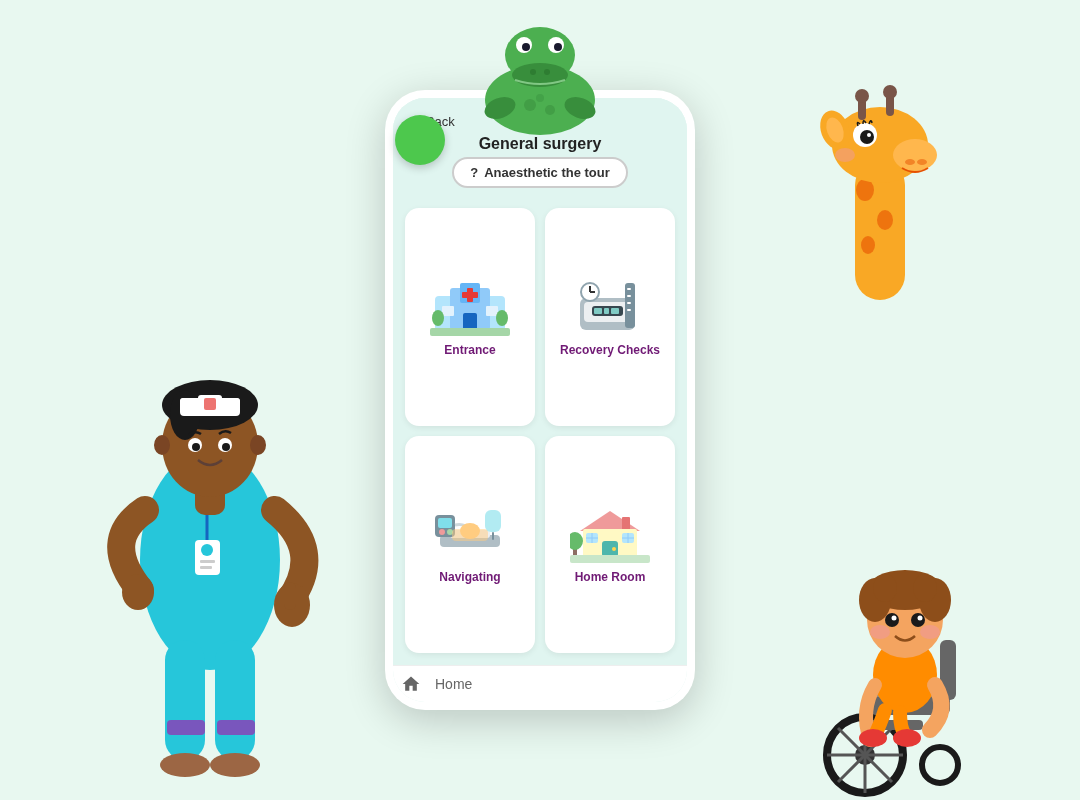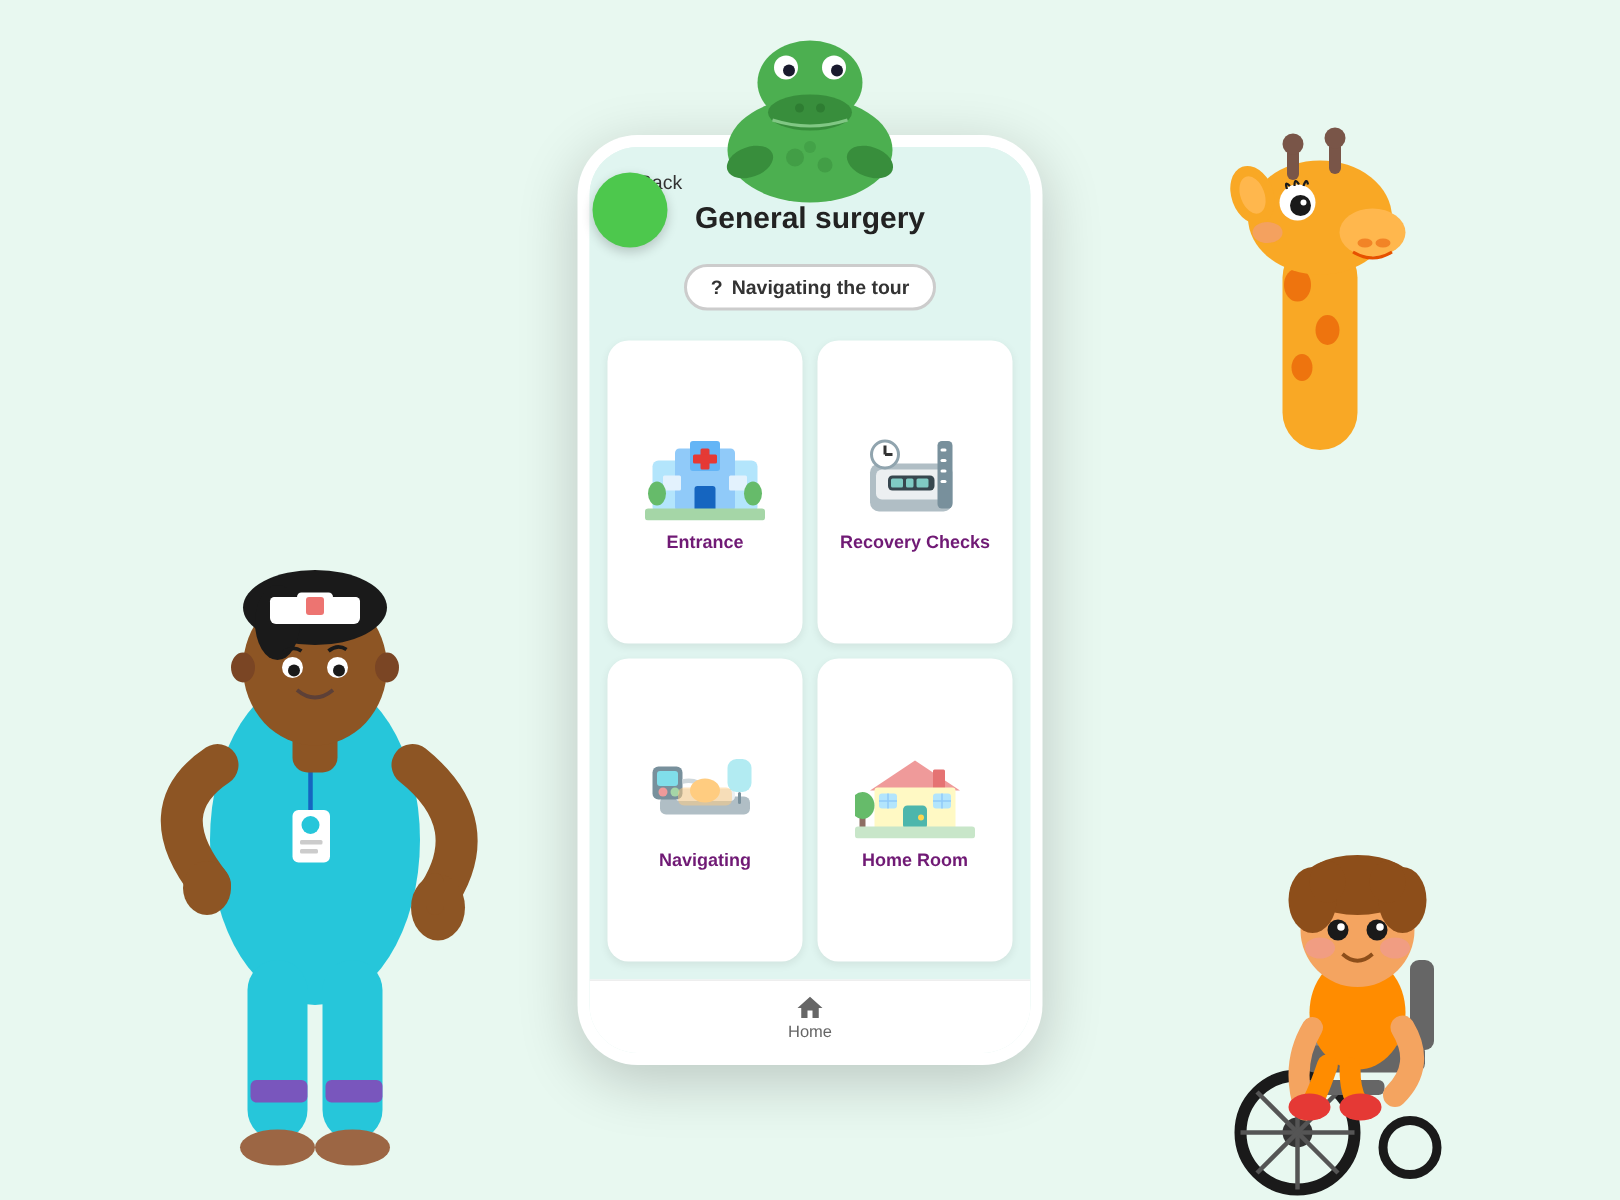--- a/index.html
+++ b/index.html
@@ -49,24 +49,24 @@
       color: #333;
       cursor: pointer;
       display: flex;
       align-items: center;
       gap: 4px;
       margin-bottom: 6px;
     }
 
     .page-title {
       text-align: center;
-      font-size: 20px;
+      font-size: 16px;
       font-weight: 800;
       color: #222;
-      margin-bottom: 18px;
+      margin-bottom: 4px;
     }
 
     .nav-tour-btn {
       display: flex;
       align-items: center;
       justify-content: center;
       gap: 6px;
       background: white;
       border: 2px solid #ccc;
       border-radius: 20px;
@@ -117,25 +117,25 @@
 
     .phone-footer {
       background: white;
       padding: 8px;
       text-align: center;
       border-top: 1px solid #eee;
     }
 
     .home-icon-wrap {
       display: flex;
-      flex-direction: column;
+      flex-direction: row;
       align-items: center;
-      gap: 0;
+      gap: 14px;
       color: #666;
-      font-size: 11px;
+      font-size: 14px;
     }
 
     
     .svg-entrance, .svg-physical, .svg-anaesthetic, .svg-recovery, .svg-ward, .svg-home {
       width: 80px;
       height: 58px;
     }
 
     
 
@@ -377,21 +377,21 @@
 <div class="phone">
   <div class="phone-inner">
     <div class="phone-header">
       <div class="back-btn">
         <span>◄</span>
         <span>Back</span>
       </div>
       <div class="page-title">General surgery</div>
       <div class="nav-tour-btn">
         <span>?</span>
-        <span>Navigating the tour</span>
+        <span>Anaesthetic the tour</span>
       </div>
     </div>
 
     <div class="grid">
 
       <div class="grid-item">
         <div class="icon-area">
           <svg class="svg-entrance" viewBox="0 0 80 58" fill="none" xmlns="http://www.w3.org/2000/svg">
             <rect x="5" y="18" width="70" height="35" rx="4" fill="#b3e5fc"></rect>
             <rect x="20" y="10" width="40" height="42" rx="3" fill="#90caf9"></rect>

